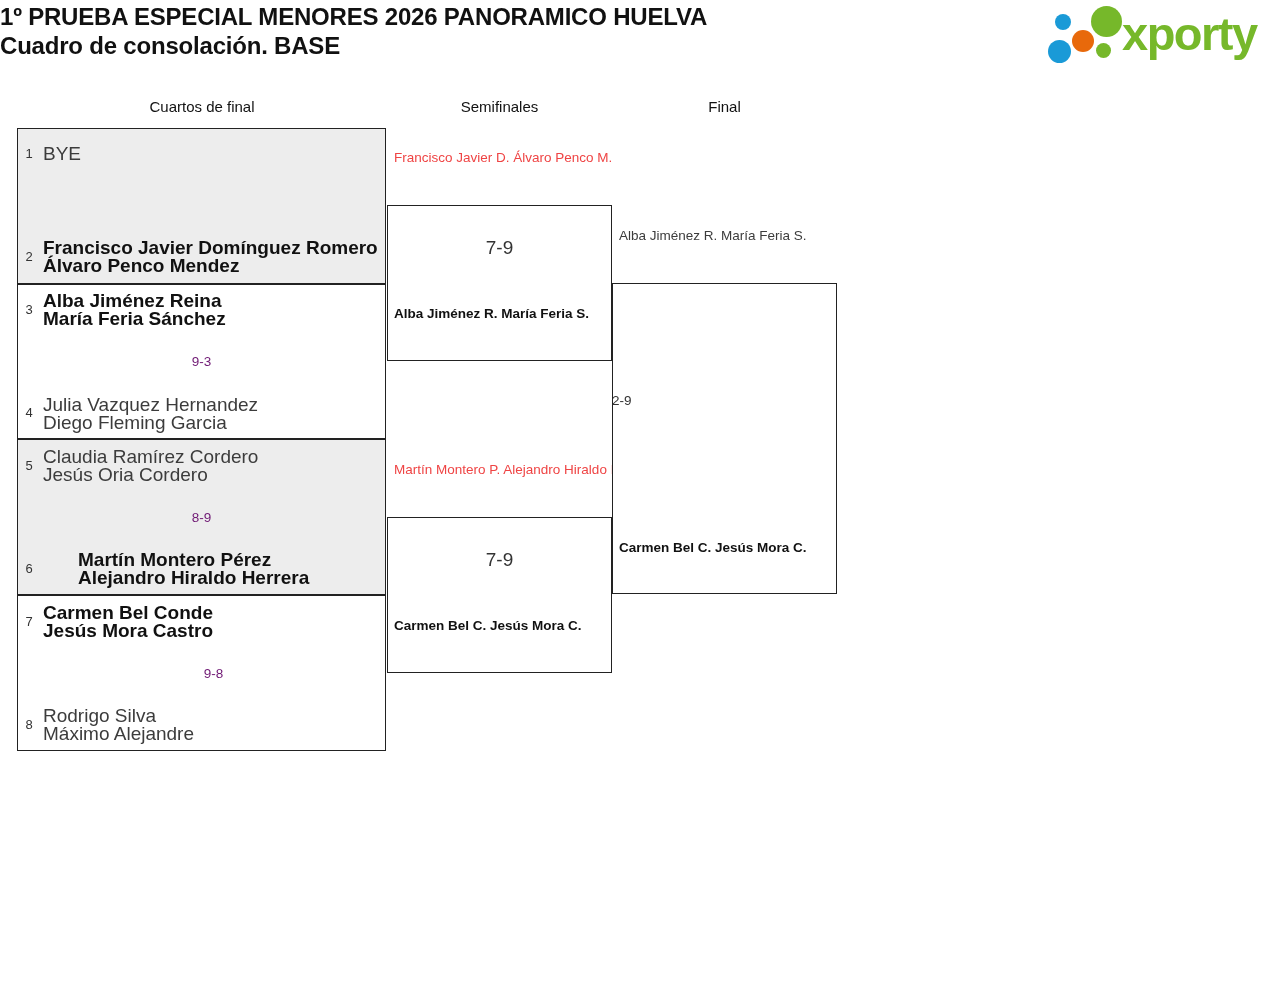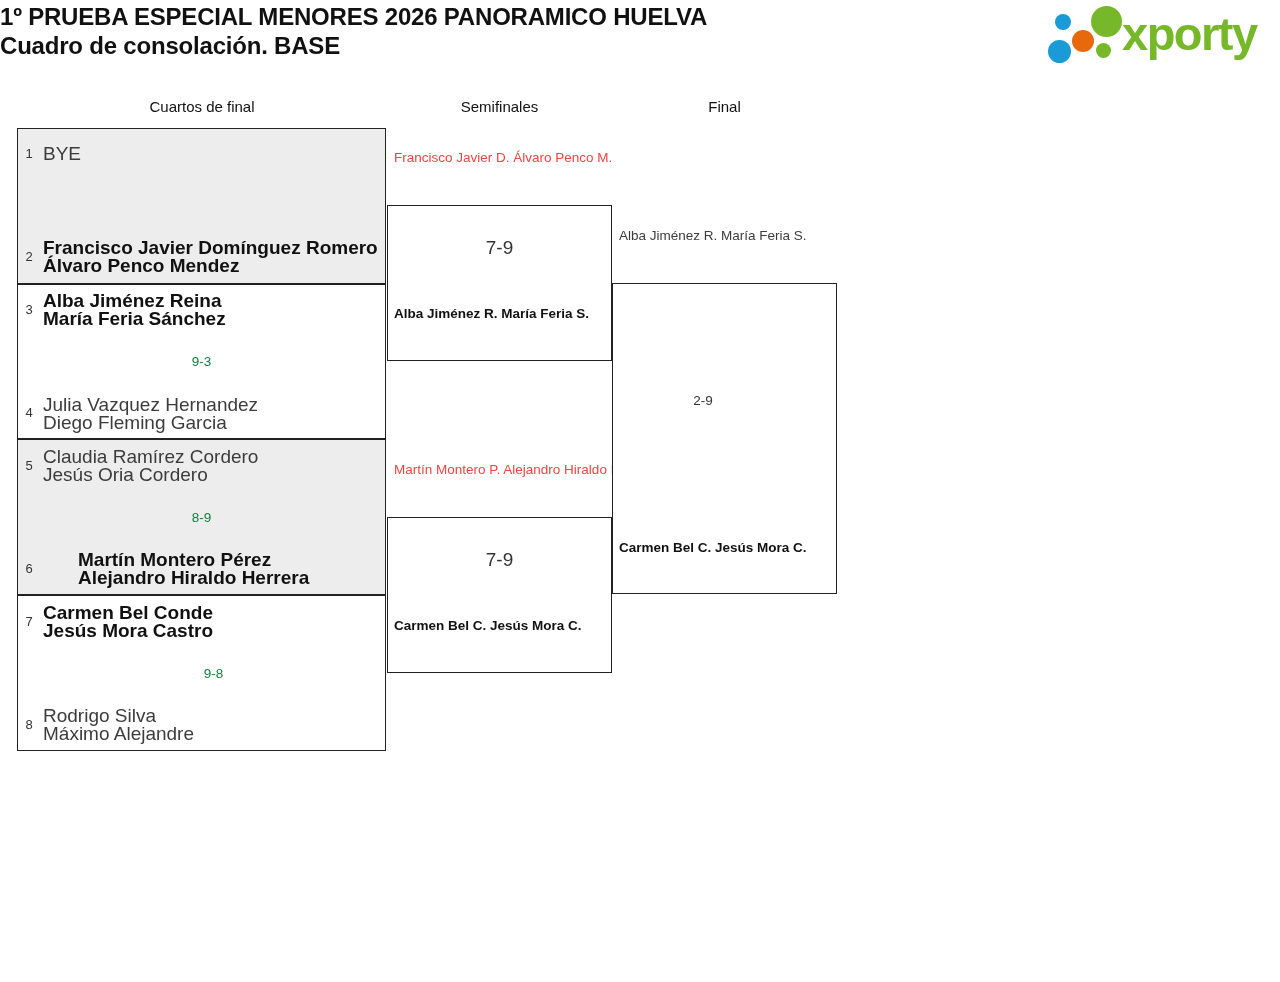--- a/index.html
+++ b/index.html
@@ -119,21 +119,21 @@
   .team.loser  { font-weight: normal; color: #3c3c3c; }
   .team .line2 { display: block; }
 
   
   .r1-score {
     position: absolute;
     left: 0px;
     width: 369px;
     text-align: center;
     font-size: 13.5px;
-    color: #15803d;
+    color: #701a75;
   }
 
   
   .r2-box {
     position: absolute;
     left: 370px;
     width: 225px;
     border: 1px solid #222222;
     box-sizing: border-box;
     background: #ffffff;
@@ -175,21 +175,20 @@
     font-size: 13.5px;
     line-height: 18px;
     white-space: nowrap;
   }
   .r3-team.winner { font-weight: bold; color: #111111; }
   .r3-team.loser  { font-weight: normal; color: #3c3c3c; }
   .r3-score {
     position: absolute;
     left: 595px;
     width: 182px;
-    text-align: center;
     font-size: 13.5px;
     color: #333333;
   }
 </style>
 </head>
 <body>
 
 <div id="page-header">
 
   <div id="title-block">

